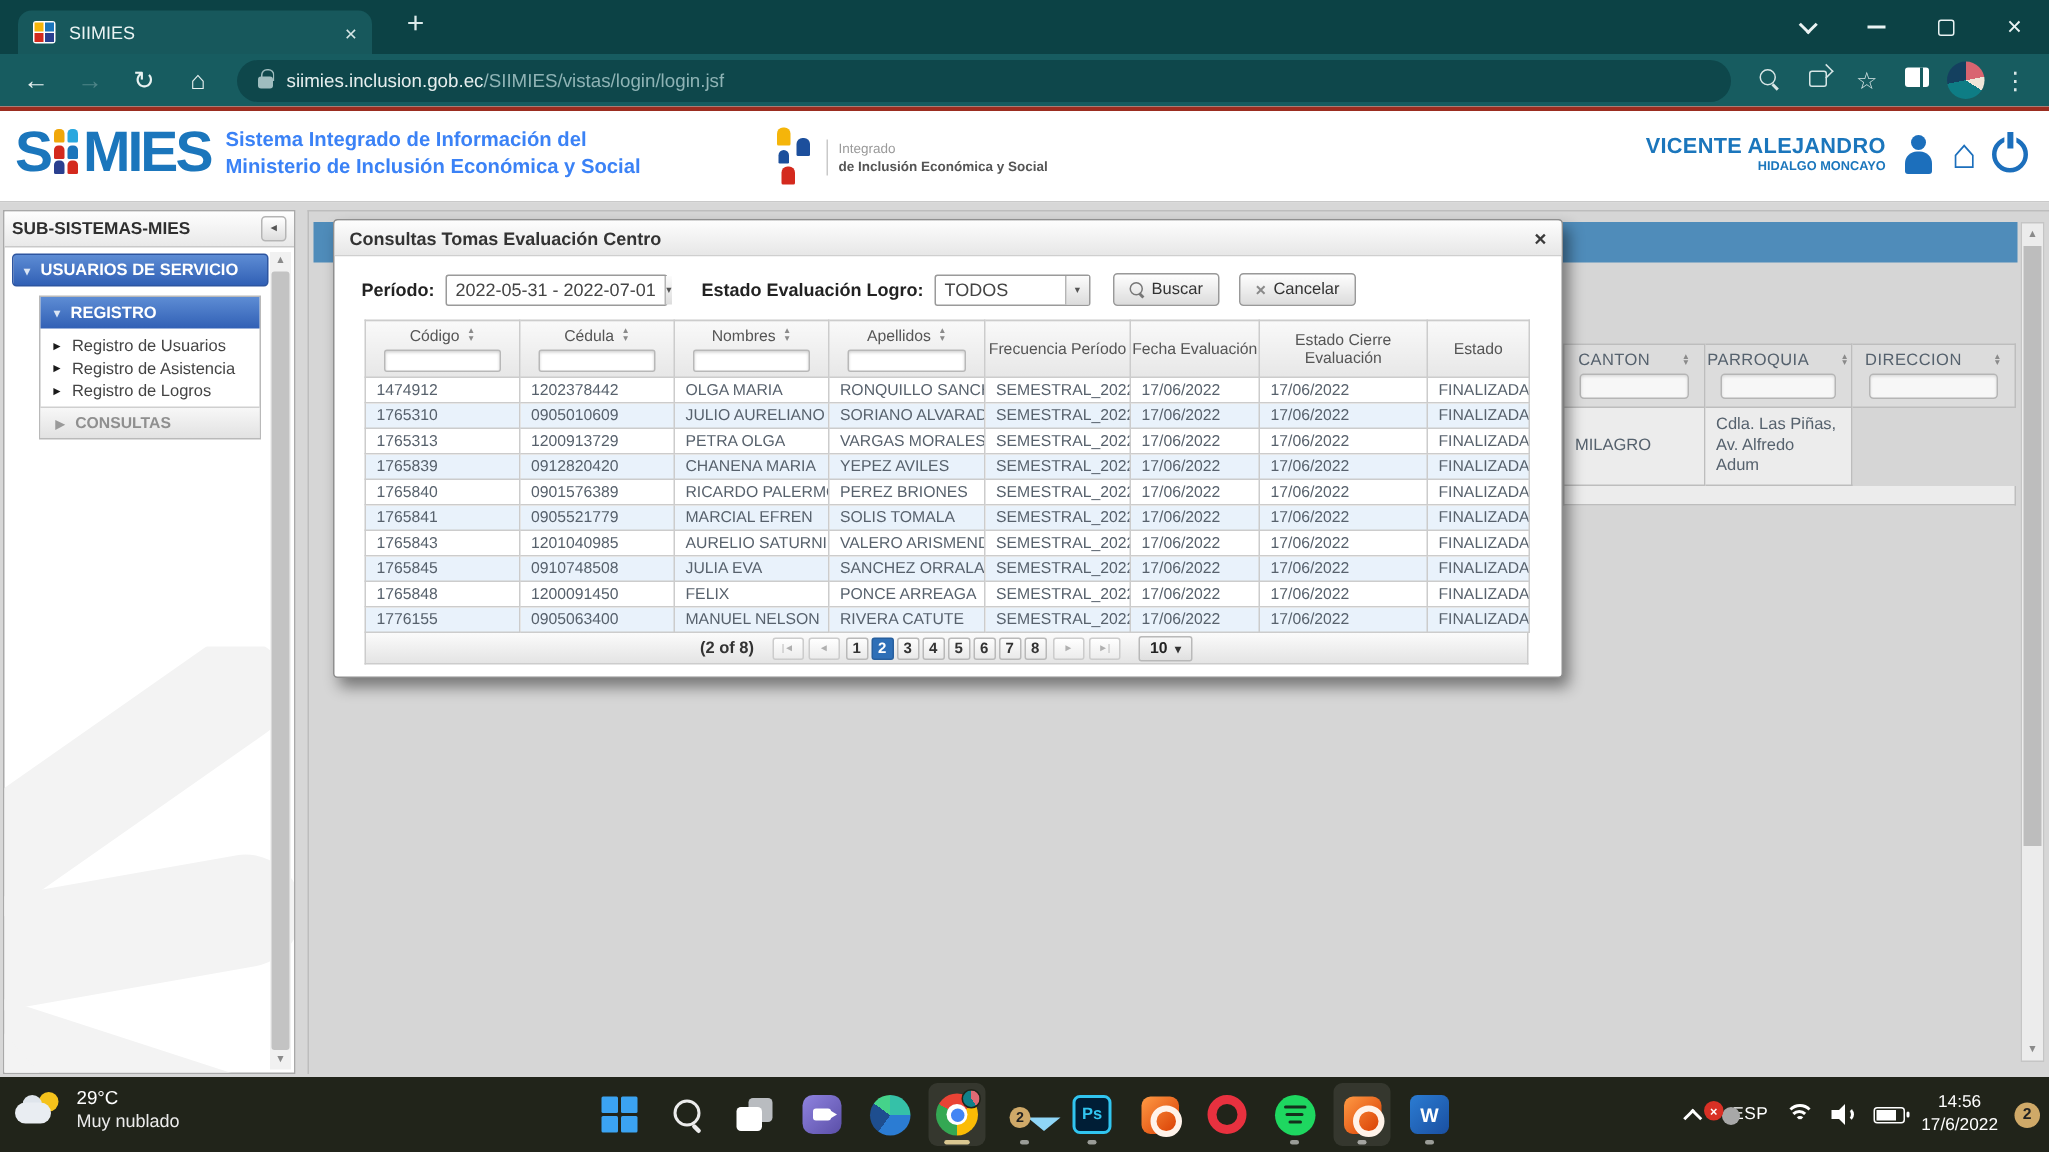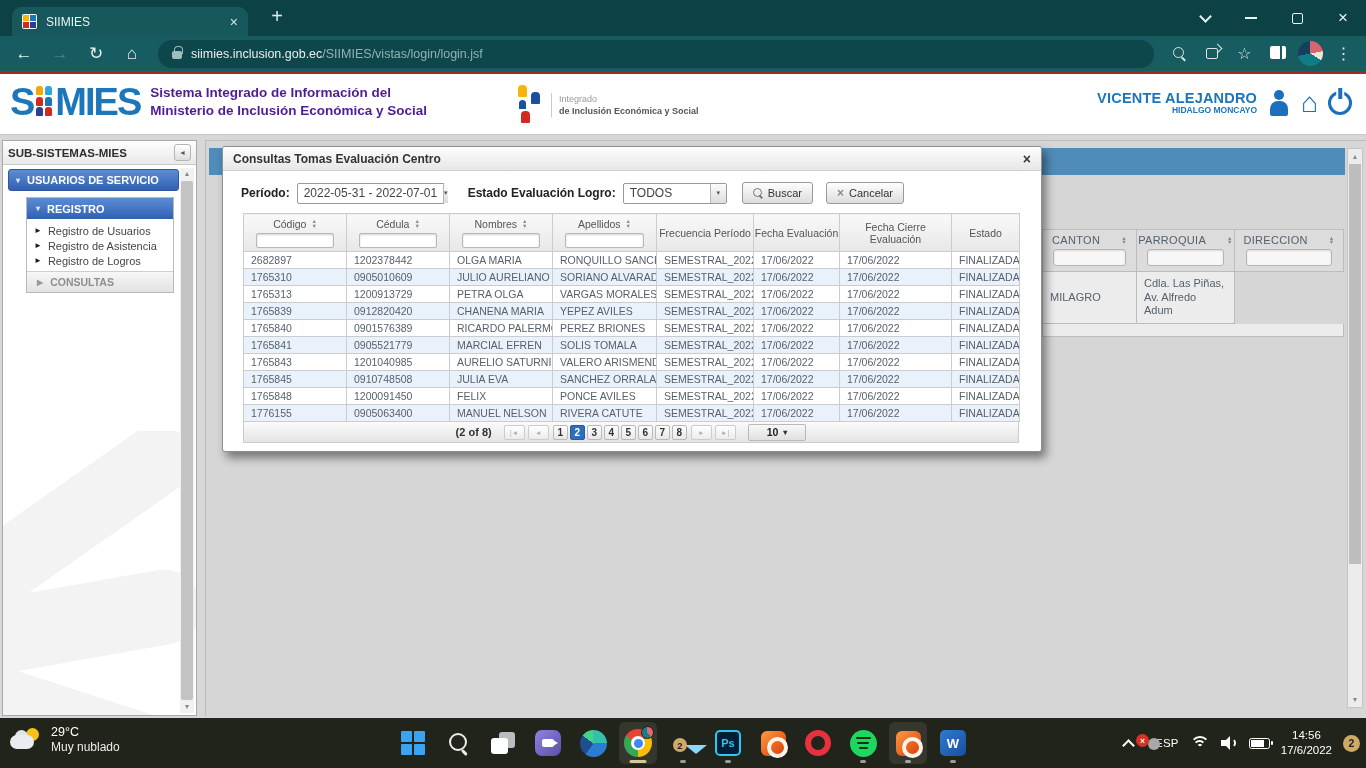--- a/index.html
+++ b/index.html
@@ -37,21 +37,21 @@
   .panelic{display:inline-block;width:16px;height:13px;background:#fff;border-radius:2px;position:relative}
   .panelic::after{content:"";position:absolute;right:4px;top:0;width:1.5px;height:13px;background:#175c60}
   .avatar{display:inline-block;width:25px;height:25px;border-radius:50%;background:conic-gradient(#d96470 0 22%,#efe6d8 22% 34%,#0e7d85 34% 72%,#14405f 72% 100%);vertical-align:middle}
 
   
   .sitehead{position:absolute;top:71px;width:100%;height:64px;background:#fff;border-top:3px solid #9b2d20;border-bottom:1px solid #c9c9c9}
   .brand{position:absolute;left:10px;top:9px;display:flex;align-items:center}
   .brand .big{font-size:38px;font-weight:bold;color:#1b76bc;letter-spacing:-2px;line-height:1}
   .figblock{width:16px;height:32px;display:grid;grid-template-columns:7px 7px;grid-auto-rows:9px;gap:1.5px;margin:0 3px}
   .figblock i{border-radius:3px 3px 1px 1px}
-  .subtitle{margin-left:10px;color:#4c1d95;font-size:13.5px;font-weight:bold;line-height:1.3}
+  .subtitle{margin-left:10px;color:#3b82f6;font-size:13.5px;font-weight:bold;line-height:1.3}
   .ministry{position:absolute;left:518px;top:11px;display:flex;gap:7px;align-items:center}
   .pictos{position:relative;width:26px;height:40px}
   .pictos i{position:absolute;width:9px;height:12px;border-radius:4px 4px 1px 1px}
   .mintext{border-left:1px solid #c9c9c9;padding-left:7px;font-size:9px;color:#9a9a9a;line-height:1.35}
   .mintext b{color:#555}
   .userblock{position:absolute;right:14px;top:16px;display:flex;align-items:center;gap:10px}
   .uname{text-align:right;color:#1b76bc;line-height:1.05}
   .uname .n1{font-size:14.5px;font-weight:bold;letter-spacing:.2px}
   .uname .n2{font-size:8.5px;font-weight:bold}
   .personic{position:relative;width:24px;height:26px}
@@ -117,21 +117,21 @@
   .hl{display:flex;align-items:center;justify-content:center;gap:5px}
   .sico{display:inline-flex;flex-direction:column;font-size:5.5px;color:#8a8a8a;line-height:4.5px}
   .cf{display:block;width:76%;height:15px;margin:3px auto 0;border:1px solid #b8b8b8;border-radius:2px;background:#fff;box-shadow:inset 0 1px 2px rgba(0,0,0,.18)}
   .dtable tbody td{height:17px;padding:0 3px 0 7px;white-space:nowrap;overflow:hidden;background:#fff}
   .dtable tbody tr.alt td{background:#e9f2fb}
   .pagbar{margin-left:20px;width:776px;height:21px;background:linear-gradient(#fbfbfb,#e4e4e4);border:1px solid #ccc;border-top:none;display:flex;align-items:center;justify-content:center;gap:3px}
   .pglabel{font-weight:bold;font-size:11px;color:#333;margin-right:9px}
   .navb{min-width:21px;height:15px;border:1px solid #ccc;border-radius:2px;background:linear-gradient(#fff,#ececec);color:#b0b0b0;font-size:6.5px;display:flex;align-items:center;justify-content:center;padding:0 2px}
   .pbtn{min-width:15px;height:15px;border:1px solid #b9b9b9;border-radius:2px;background:linear-gradient(#fdfdfd,#e9e9e9);color:#333;font-size:10px;font-weight:bold;display:flex;align-items:center;justify-content:center;padding:0 3px;margin:0 1px}
   .pbtn.act{background:#2e6fb7;border-color:#275f9e;color:#fff}
-  .szsel{margin-left:9px;display:flex;align-items:center;gap:5px;height:17px;padding:0 18px;border:1px solid #b9b9b9;border-radius:2px;background:linear-gradient(#f8f8f8,#e0e0e0);font-size:10.5px;font-weight:bold;color:#222}
+  .szsel{margin-left:9px;display:flex;align-items:center;gap:5px;height:17px;padding:0 7px;border:1px solid #b9b9b9;border-radius:2px;background:linear-gradient(#f8f8f8,#e0e0e0);font-size:10.5px;font-weight:bold;color:#222}
   .szcar{font-size:8px;color:#333}
 
   
   .taskbar{position:absolute;left:0;top:718px;width:100%;height:50px;background:#21241a}
   .weather{position:absolute;left:10px;top:6px;display:flex;gap:9px;align-items:center;color:#fff}
   .wicon{position:relative;width:32px;height:26px}
   .wicon .sun{position:absolute;right:3px;top:1px;width:13px;height:13px;border-radius:50%;background:#f5c21b}
   .wicon .cl1{position:absolute;left:0;top:8px;width:24px;height:14px;border-radius:8px;background:#e9edf2}
   .wicon .cl2{position:absolute;left:5px;top:3px;width:13px;height:13px;border-radius:50%;background:#dfe5ec}
   .wtxt{line-height:1.3}
@@ -445,27 +445,27 @@
                 <span>Apellidos</span>
                 <span class="sico">
                   <i>▲</i>
                   <i>▼</i>
                 </span>
               </div>
               <input class="cf" style="">
             </th>
             <th>Frecuencia Período</th>
             <th>Fecha Evaluación</th>
-            <th>Fecha Cierre Evaluación</th>
+            <th>Estado Cierre Evaluación</th>
             <th>Estado</th>
           </tr>
         </thead>
       <tbody>
           <tr>
-            <td>2682897</td>
+            <td>1474912</td>
             <td>1202378442</td>
             <td>OLGA MARIA</td>
             <td>RONQUILLO SANCHEZ</td>
             <td>SEMESTRAL_2022</td>
             <td>17/06/2022</td>
             <td>17/06/2022</td>
             <td>FINALIZADA</td>
           </tr>
           <tr class="alt">
             <td>1765310</td>
@@ -534,21 +534,21 @@
             <td>SANCHEZ ORRALA</td>
             <td>SEMESTRAL_2022</td>
             <td>17/06/2022</td>
             <td>17/06/2022</td>
             <td>FINALIZADA</td>
           </tr>
           <tr>
             <td>1765848</td>
             <td>1200091450</td>
             <td>FELIX</td>
-            <td>PONCE AVILES</td>
+            <td>PONCE ARREAGA</td>
             <td>SEMESTRAL_2022</td>
             <td>17/06/2022</td>
             <td>17/06/2022</td>
             <td>FINALIZADA</td>
           </tr>
           <tr class="alt">
             <td>1776155</td>
             <td>0905063400</td>
             <td>MANUEL NELSON</td>
             <td>RIVERA CATUTE</td>

